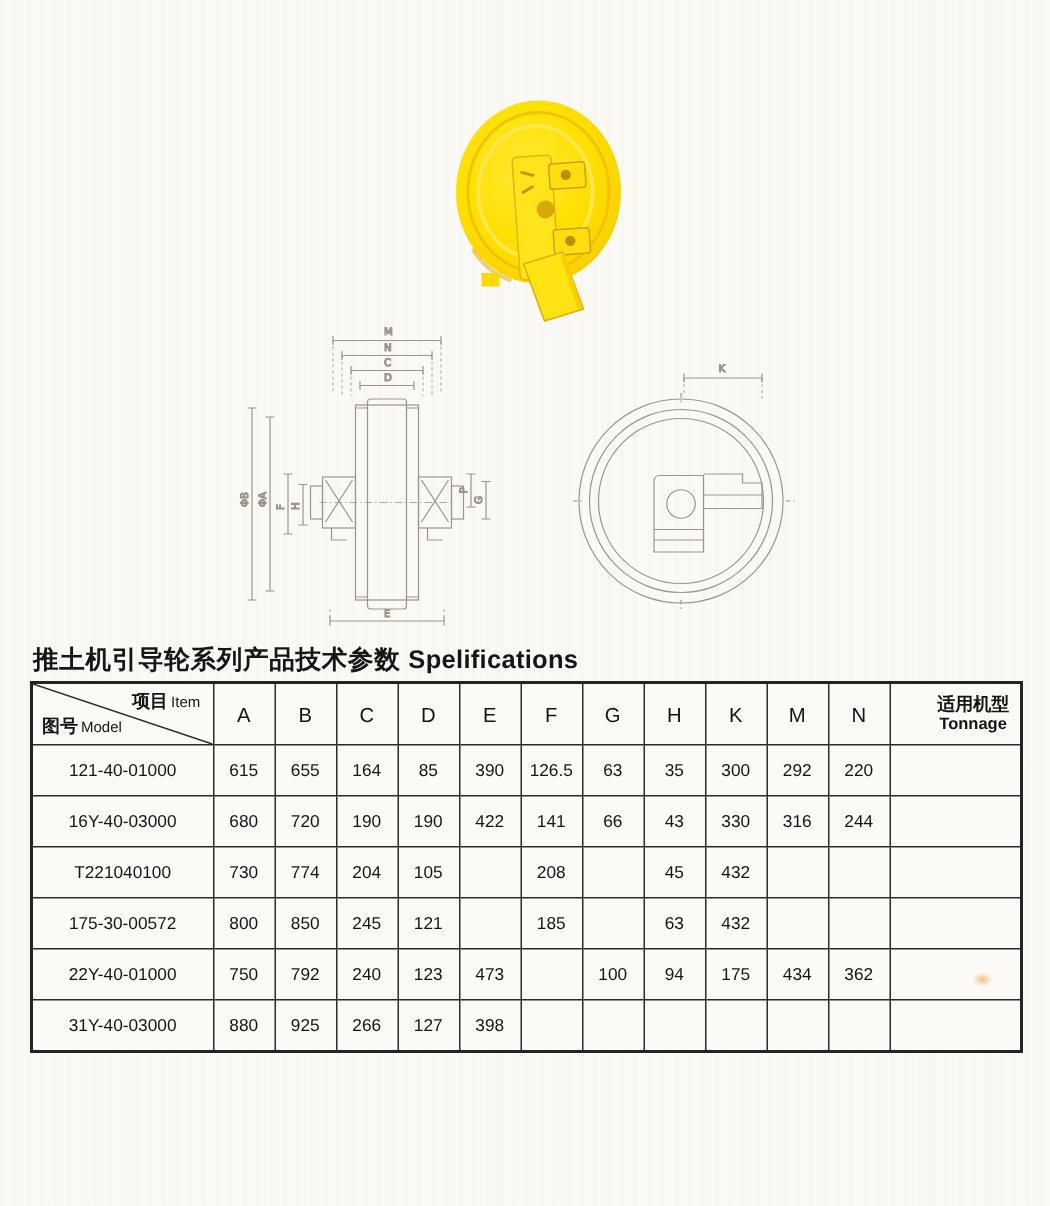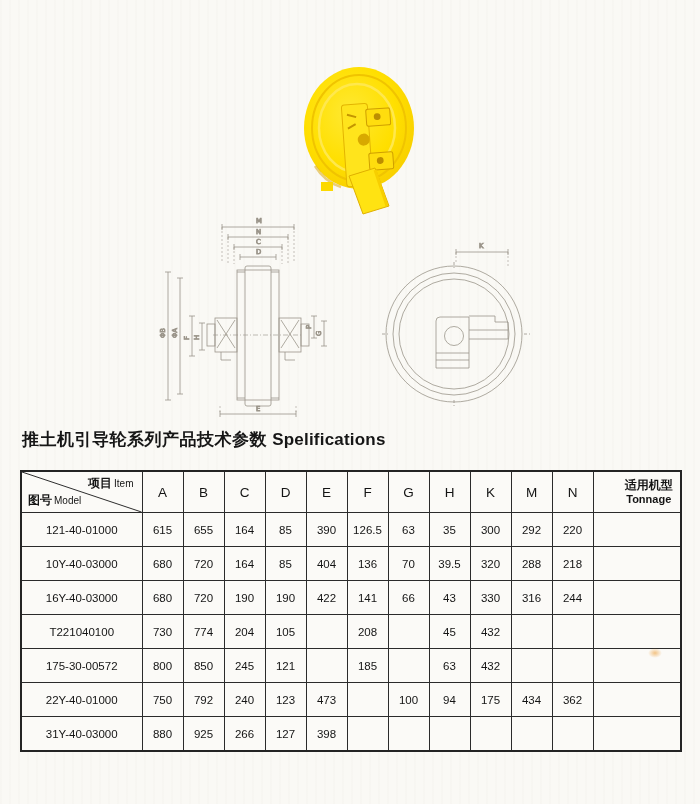--- a/index.html
+++ b/index.html
@@ -15,21 +15,21 @@
   
   .drawing{position:absolute;}
   #section-drawing{left:158px;top:196px;width:200px;height:235px;}
   #sideview-drawing{left:378px;top:232px;width:160px;height:180px;}
   .dim-label{font-family:"DejaVu Sans",sans-serif;font-size:6.8px;fill:#6f6a60;}
   
   .title{position:absolute;left:22px;top:428px;font-size:17px;font-weight:700;
          letter-spacing:0.5px;color:#161616;white-space:nowrap;}
   .title .en{font-weight:600;letter-spacing:0.2px;margin-top:21px;}
   
-  .spec-table{position:absolute;left:20px;top:470px;width:587px;border-collapse:collapse;
+  .spec-table{position:absolute;left:20px;top:454px;width:587px;border-collapse:collapse;
               table-layout:fixed;background:#fbfaf7;}
   .spec-table th,.spec-table td{border:1px solid #2b2b2b;text-align:center;vertical-align:middle;
               font-size:11.5px;color:#141414;padding:0;overflow:hidden;}
   .spec-table{border:2px solid #242424;}
   .spec-table thead th{height:40px;font-size:13.5px;font-weight:500;}
   .spec-table tbody td{height:33px;}
   th.corner{position:relative;padding:0;}
   .corner svg{position:absolute;left:0;top:0;width:100%;height:100%;}
   .corner .top-lbl{position:absolute;top:3px;right:8px;font-size:11px;}
   .corner .bottom-lbl{position:absolute;bottom:3px;left:6px;font-size:11px;}
@@ -220,35 +220,20 @@
         <td>390</td>
         <td>126.5</td>
         <td>63</td>
         <td>35</td>
         <td>300</td>
         <td>292</td>
         <td>220</td>
         <td></td>
       </tr>
       <tr>
-        <td class="model-cell">10Y-40-03000</td>
-        <td>680</td>
-        <td>720</td>
-        <td>164</td>
-        <td>85</td>
-        <td>404</td>
-        <td>136</td>
-        <td>70</td>
-        <td>39.5</td>
-        <td>320</td>
-        <td>288</td>
-        <td>218</td>
-        <td></td>
-      </tr>
-      <tr>
         <td class="model-cell">16Y-40-03000</td>
         <td>680</td>
         <td>720</td>
         <td>190</td>
         <td>190</td>
         <td>422</td>
         <td>141</td>
         <td>66</td>
         <td>43</td>
         <td>330</td>

